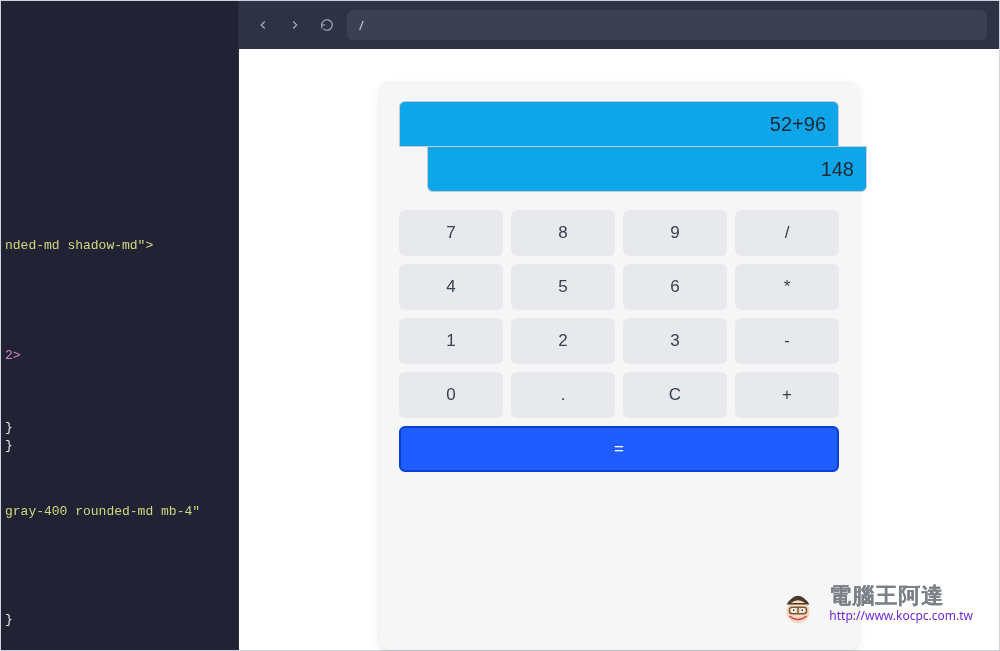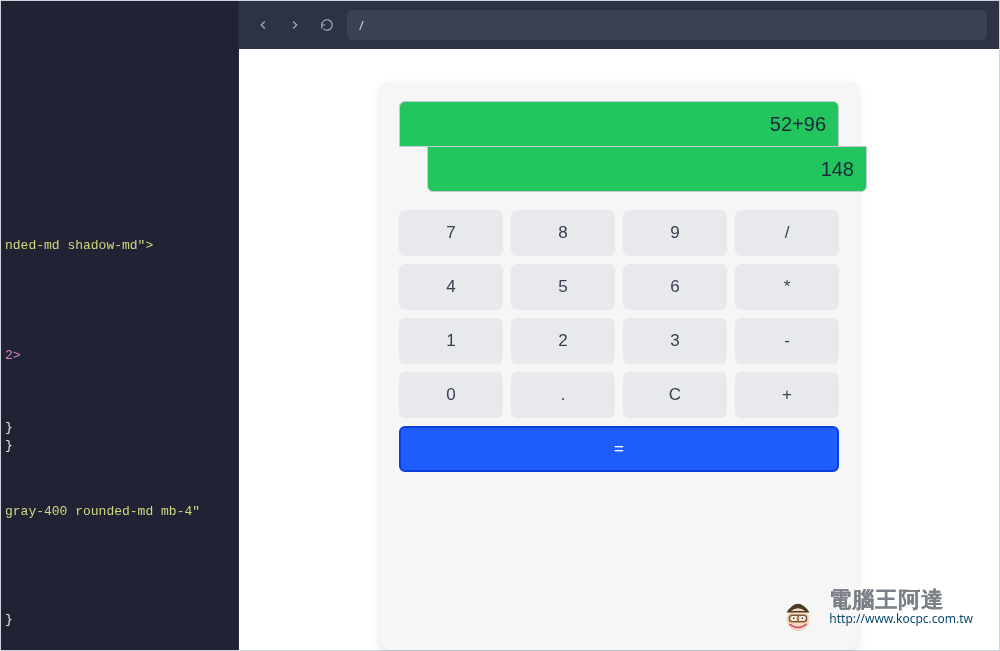--- a/index.html
+++ b/index.html
@@ -21,37 +21,37 @@
   .nav-btn { width: 24px; height: 24px; display: flex; align-items: center; justify-content: center; color: #aab0c0; border-radius: 4px; cursor: pointer; }
   .nav-btn svg { width: 14px; height: 14px; stroke: currentColor; fill: none; stroke-width: 2; }
   .url-bar { flex: 1; height: 30px; background: #3b4052; border-radius: 6px; display: flex; align-items: center; padding: 0 12px; color: #cfd4da; font-size: 13px; }
 
   .page { flex: 1; background: #fff; display: flex; justify-content: center; padding-top: 32px; }
 
   
   .calc { width: 480px; background: #f6f6f6; border-radius: 10px; box-shadow: 0 4px 10px rgba(0,0,0,.08), 0 1px 2px rgba(0,0,0,.06); padding: 20px; }
   .calc input.display {
     width: 100%; height: 46px; border: 1px solid #c5cbd4; border-radius: 6px;
-    text-align: right; font-size: 20px; padding: 0 12px; color: #1f2937; background: #22c55e; outline: none;
+    text-align: right; font-size: 20px; padding: 0 12px; color: #1f2937; background: #0ea5e9; outline: none;
   }
   .calc input.display + input.display { margin-top: -1px; border-top-left-radius:0; border-top-right-radius:0; margin-bottom: 18px; margin-left: 28px; }
   .calc input.display.first { border-bottom-left-radius:0; border-bottom-right-radius:0; }
   .keys { display: grid; grid-template-columns: repeat(4, 1fr); gap: 8px; }
   .key {
     height: 46px; background: #e7e9ec; border: none; border-radius: 6px;
     font-size: 17px; color: #374151; cursor: pointer;
   }
   .key.equals { grid-column: 1 / -1; background: #1f5dff; color: #fff; border: 2px solid #0c3fd6; height: 46px; }
 
   
-  .watermark { position: absolute; right: 26px; bottom: 16px; display: flex; align-items: flex-start; gap: 8px; margin-top: 24px; }
+  .watermark { position: absolute; right: 26px; bottom: 24px; display: flex; align-items: center; gap: 8px; margin-top: 24px; }
   .wm-face { width: 46px; height: 46px; }
   .wm-text { display: flex; flex-direction: column; line-height: 1.1; }
   .wm-title { font-size: 22px; font-weight: 700; background: linear-gradient(#888,#777); -webkit-background-clip: text; background-clip: text; color: #7a8088; letter-spacing: 1px; font-family: "Microsoft JhengHei", "PingFang TC", sans-serif; }
-  .wm-url { font-size: 12px; color: #0c4a6e; }
+  .wm-url { font-size: 12px; color: #6d28d9; }
   .wm-face svg { width: 46px; height: 46px; }
 </style>
 </head>
 <body>
 
 <div class="frame">
 
   <div class="editor">
     <div class="gutter"></div>
     <div class="code-lines" id="code-lines">

